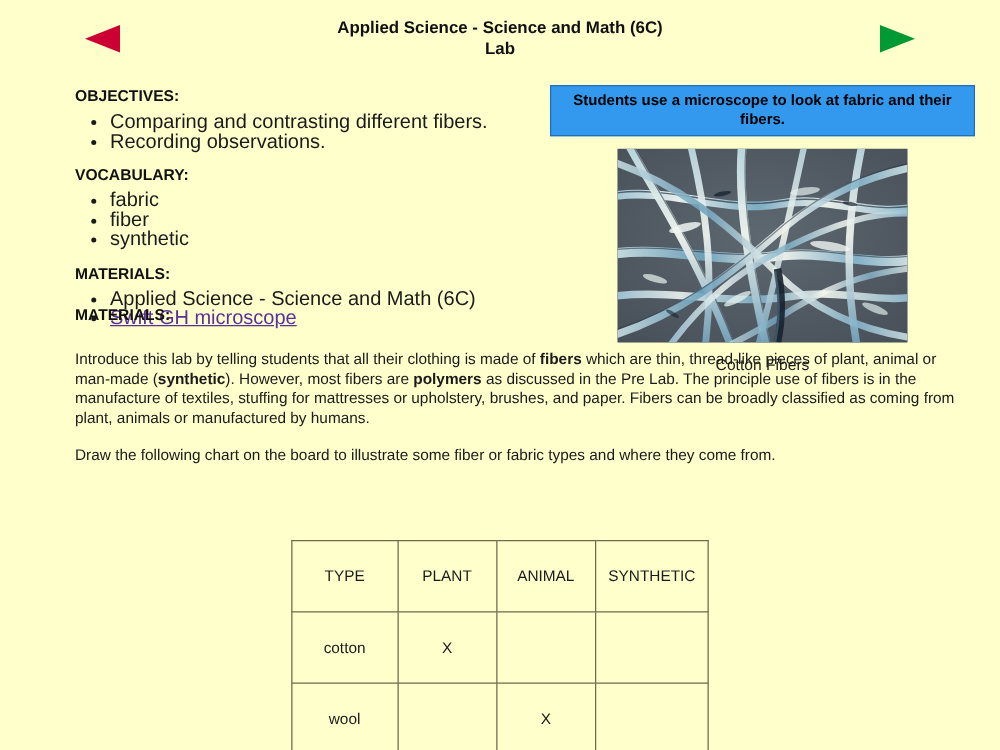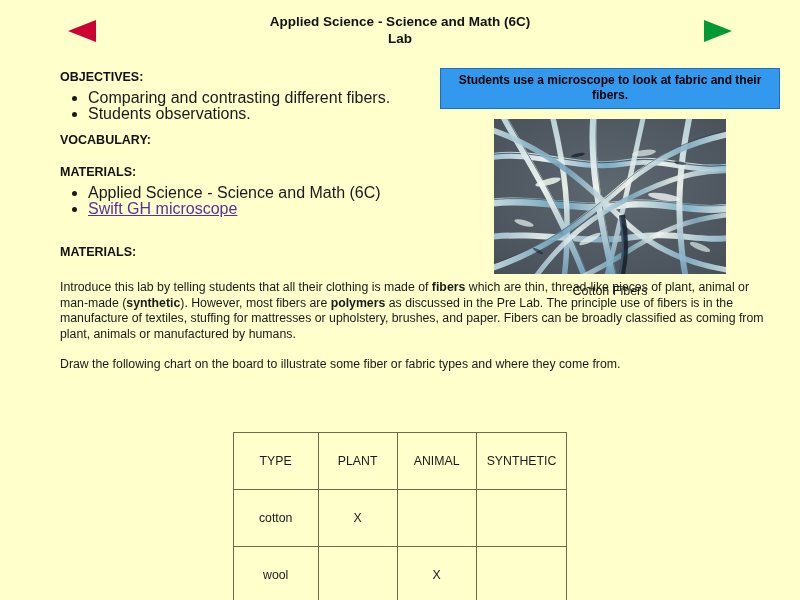--- a/index.html
+++ b/index.html
@@ -184,26 +184,31 @@
   <div class="nav-arrow forward"></div>
 </div>
 
 <div class="columns">
 
   <div class="col-left">
 
     <h3 class="section-head">OBJECTIVES:</h3>
     <ul class="bullets">
       <li>Comparing and contrasting different fibers.</li>
-      <li>Students observations.</li>
+      <li>Recording observations.</li>
     </ul>
 
     <div class="spacer-sm"></div>
 
     <h3 class="section-head">VOCABULARY:</h3>
+    <ul class="bullets">
+      <li>fabric</li>
+      <li>fiber</li>
+      <li>synthetic</li>
+    </ul>
 
     <div class="spacer-sm"></div>
 
     <h3 class="section-head">MATERIALS:</h3>
     <ul class="bullets">
       <li>Applied Science - Science and Math (6C)</li>
       <li><a class="doc-link" href="#">Swift GH microscope</a></li>
     </ul>
 
   </div>

